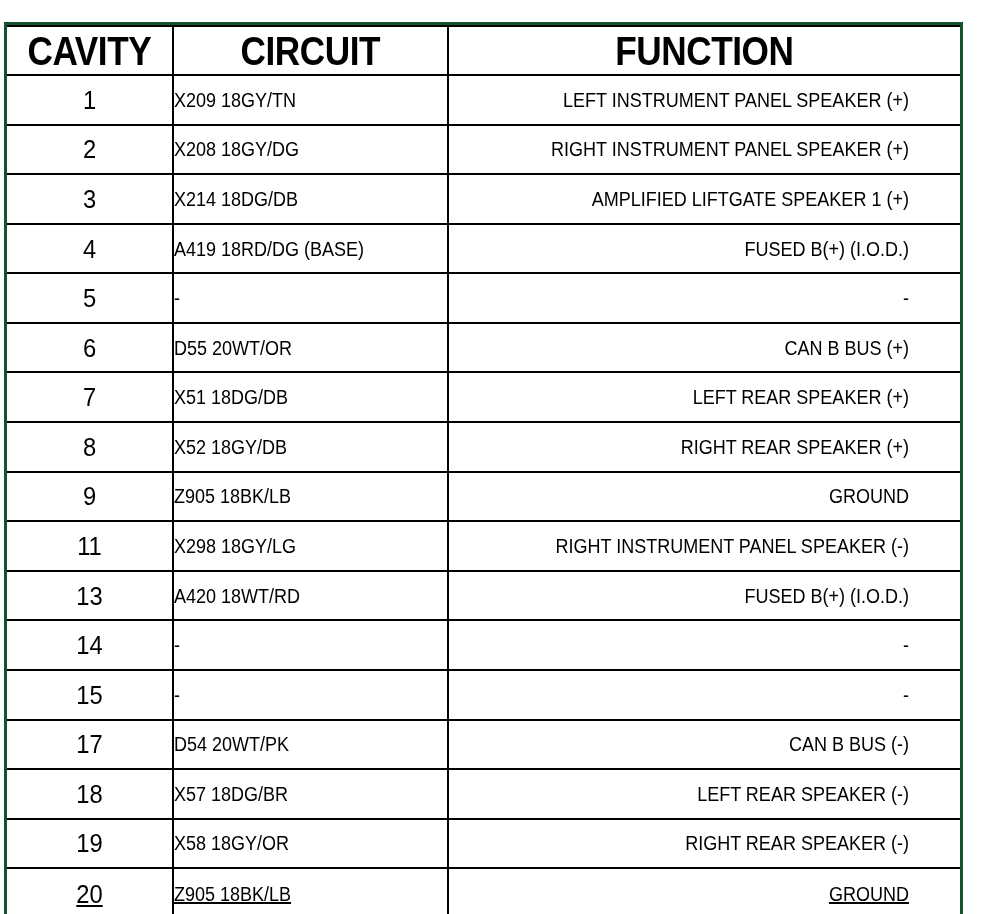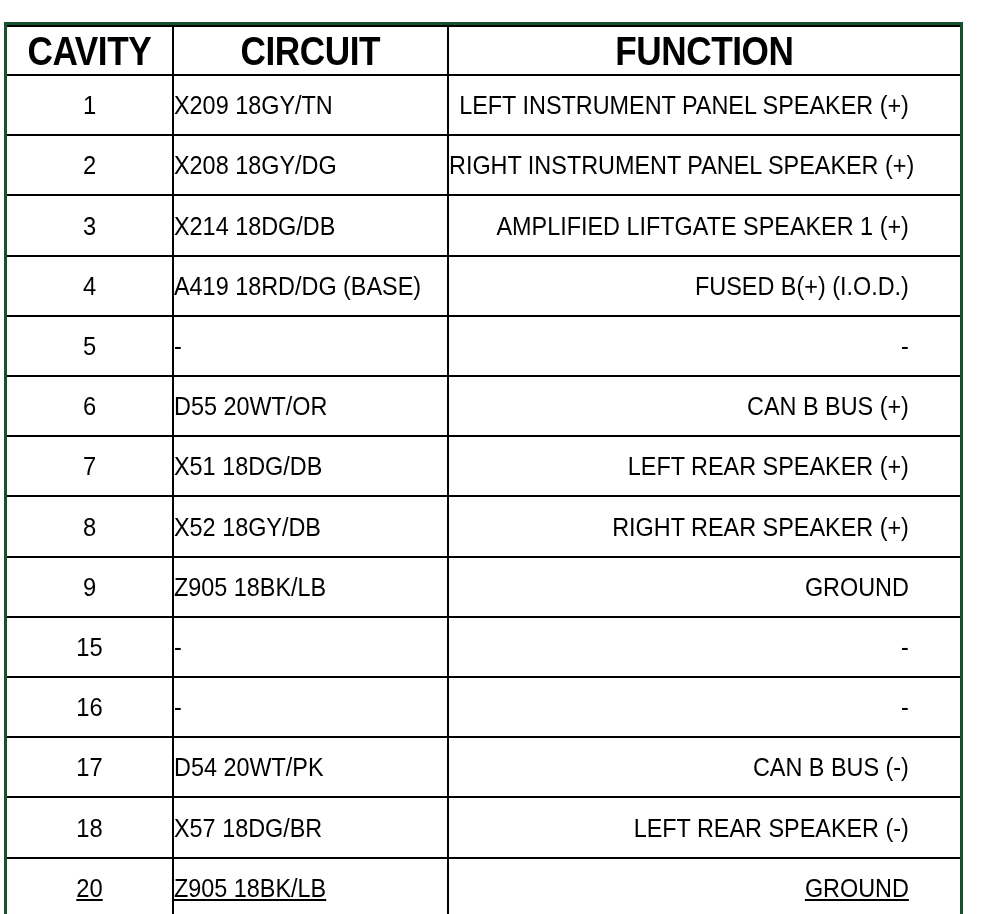--- a/index.html
+++ b/index.html
@@ -73,21 +73,21 @@
     display: inline-block;
     transform: scaleX(0.88);
     transform-origin: center center;
   }
 
   
   tbody tr {
     height: 42px;
   }
   tbody td {
-    font-size: 26px;
+    font-size: 20px;
     line-height: 30px;
     font-weight: normal;
     white-space: nowrap;
     overflow: hidden;
   }
   tbody td .cell-text {
     display: block;
     transform: scaleX(0.9);
   }
   td.cavity-cell {
@@ -241,60 +241,93 @@
             </td>
             <td class="circuit-cell">
               <span class="cell-text">Z905 18BK/LB</span>
             </td>
             <td class="function-cell">
               <span class="cell-text">GROUND</span>
             </td>
           </tr>
           <tr>
             <td class="cavity-cell">
+              <span class="cell-text">11</span>
+            </td>
+            <td class="circuit-cell">
+              <span class="cell-text">X298 18GY/LG</span>
+            </td>
+            <td class="function-cell">
+              <span class="cell-text">RIGHT INSTRUMENT PANEL SPEAKER (-)</span>
+            </td>
+          </tr>
+          <tr>
+            <td class="cavity-cell">
+              <span class="cell-text">13</span>
+            </td>
+            <td class="circuit-cell">
+              <span class="cell-text">A420 18WT/RD</span>
+            </td>
+            <td class="function-cell">
+              <span class="cell-text">FUSED B(+) (I.O.D.)</span>
+            </td>
+          </tr>
+          <tr>
+            <td class="cavity-cell">
+              <span class="cell-text">14</span>
+            </td>
+            <td class="circuit-cell">
+              <span class="cell-text">-</span>
+            </td>
+            <td class="function-cell">
+              <span class="cell-text">-</span>
+            </td>
+          </tr>
+          <tr>
+            <td class="cavity-cell">
               <span class="cell-text">15</span>
             </td>
             <td class="circuit-cell">
               <span class="cell-text">-</span>
             </td>
             <td class="function-cell">
               <span class="cell-text">-</span>
             </td>
           </tr>
           <tr>
             <td class="cavity-cell">
-              <span class="cell-text">16</span>
-            </td>
-            <td class="circuit-cell">
-              <span class="cell-text">-</span>
-            </td>
-            <td class="function-cell">
-              <span class="cell-text">-</span>
-            </td>
-          </tr>
-          <tr>
-            <td class="cavity-cell">
               <span class="cell-text">17</span>
             </td>
             <td class="circuit-cell">
               <span class="cell-text">D54 20WT/PK</span>
             </td>
             <td class="function-cell">
               <span class="cell-text">CAN B BUS (-)</span>
             </td>
           </tr>
           <tr>
             <td class="cavity-cell">
               <span class="cell-text">18</span>
             </td>
             <td class="circuit-cell">
               <span class="cell-text">X57 18DG/BR</span>
             </td>
             <td class="function-cell">
               <span class="cell-text">LEFT REAR SPEAKER (-)</span>
+            </td>
+          </tr>
+          <tr>
+            <td class="cavity-cell">
+              <span class="cell-text">19</span>
+            </td>
+            <td class="circuit-cell">
+              <span class="cell-text">X58 18GY/OR</span>
+            </td>
+            <td class="function-cell">
+              <span class="cell-text">RIGHT REAR SPEAKER (-)</span>
             </td>
           </tr>
           <tr>
             <td class="cavity-cell">
               <span class="cell-text">20</span>
             </td>
             <td class="circuit-cell">
               <span class="cell-text">Z905 18BK/LB</span>
             </td>
             <td class="function-cell">

